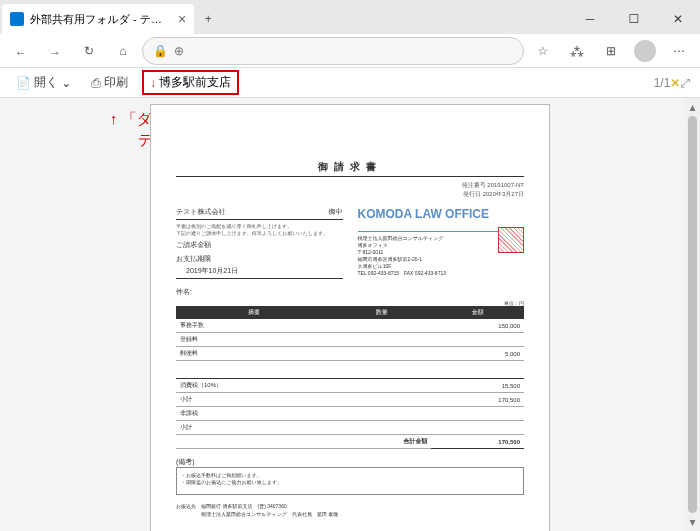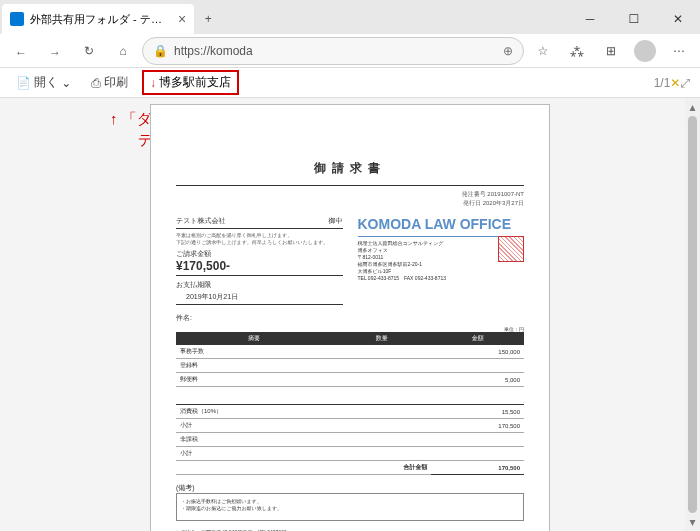--- a/index.html
+++ b/index.html
@@ -22,32 +22,32 @@
 .avatar { width: 22px; height: 22px; background: #ccc; border-radius: 50%; margin: 0 4px; }
 
 .toolbar { height: 30px; display: flex; align-items: center; padding: 0 10px; gap: 8px; border-bottom: 1px solid #ddd; font-size: 12px; }
 .tool-itm { display: flex; align-items: center; gap: 3px; color: #444; padding: 3px 6px; }
 .highlight-box { border: 2px solid #d40000; padding: 2px 6px; display: flex; align-items: center; gap: 3px; }
 .page-ind { margin-left: auto; color: #888; display: flex; align-items: center; }
 
 .content { position: relative; height: 433px; background: #f4f4f4; overflow: hidden; }
 .callout { position: absolute; top: 10px; left: 110px; color: #d40000; font-size: 15px; font-weight: 500; line-height: 1.4; }
 .doc { position: absolute; top: 6px; left: 150px; width: 400px; background: #fff; border: 1px solid #bbb; padding: 55px 25px 15px 25px; font-size: 7px; color: #333; }
-.doc-title { text-align: center; font-size: 12px; font-weight: bold; letter-spacing: 6px; border-bottom: 1px solid #333; padding-bottom: 8px; margin-bottom: 4px; }
+.doc-title { text-align: center; font-size: 10px; font-weight: bold; letter-spacing: 6px; border-bottom: 1px solid #333; padding-bottom: 2px; margin-bottom: 4px; }
 .doc-meta { text-align: right; font-size: 6px; color: #555; margin-bottom: 8px; }
 .doc-cols { display: flex; gap: 15px; margin-bottom: 8px; }
 .doc-left { flex: 1; }
 .doc-right { flex: 1; position: relative; }
 .client-name { border-bottom: 1px solid #333; padding-bottom: 2px; display: flex; justify-content: space-between; }
 .small-txt { font-size: 5px; margin: 3px 0; color: #555; line-height: 1.3; }
 .amt-label { margin-top: 4px; }
 .big-amt { font-size: 12px; font-weight: bold; border-bottom: 1px solid #333; padding-bottom: 2px; }
 .due-row { margin-top: 4px; }
 .due-date { border-bottom: 1px solid #333; padding: 2px 0 2px 10px; }
-.logo { color: #5a8fc7; font-weight: bold; font-size: 14px; border-bottom: 1px solid #5a8fc7; padding-bottom: 4px; }
+.logo { color: #5a8fc7; font-weight: bold; font-size: 12px; border-bottom: 1px solid #5a8fc7; padding-bottom: 10px; }
 .office-info { font-size: 5px; line-height: 1.4; margin-top: 3px; }
 .seal { position: absolute; top: 20px; right: 0; width: 26px; height: 26px; border: 1px solid #c33; background: repeating-linear-gradient(45deg,#e99,#e99 1px,#fff 1px,#fff 3px); }
 .subj { margin: 6px 0 3px 0; }
 .tbl { width: 100%; border-collapse: collapse; font-size: 6px; }
 .tbl th { background: #333; color: #fff; padding: 2px; text-align: center; font-weight: normal; }
 .tbl td { padding: 2px 4px; border-bottom: 1px solid #aaa; }
 .tbl .r { text-align: right; }
 .tbl-space td { height: 18px; border: none; }
 .sum-row td { border-top: 1px solid #333; }
 .total-row td { font-weight: bold; }
@@ -74,21 +74,20 @@
   </div>
 </div>
 
 <div class="addrbar">
   <div class="nav-btn">←</div>
   <div class="nav-btn">→</div>
   <div class="nav-btn">↻</div>
   <div class="nav-btn">⌂</div>
   <div class="url-box">
     <span>🔒</span>
-    <span class="url-text">https://komoda</span>
     <span class="url-star">⊕</span>
   </div>
   <div class="nav-btn">☆</div>
   <div class="nav-btn">⁂</div>
   <div class="nav-btn">⊞</div>
   <div class="avatar"></div>
   <div class="nav-btn">⋯</div>
 </div>
 
 <div class="toolbar">
@@ -125,21 +124,20 @@
       <span>発行日</span> <span>2020年3月27日</span>
     </div>
     <div class="doc-cols">
       <div class="doc-left">
         <div class="client-name">
             <span>テスト株式会社</span>
             <span>御中</span>
           </div>
         <div class="small-txt"><span>平素は格別のご高配を賜り厚く御礼申し上げます。</span><br><span>下記の通りご請求申し上げます。何卒よろしくお願いいたします。</span></div>
         <div class="amt-label">ご請求金額</div>
-        <div class="big-amt">¥170,500-</div>
         <div class="due-row">お支払期限</div>
         <div class="due-date">2019年10月21日</div>
       </div>
       <div class="doc-right">
         <div class="logo">KOMODA LAW OFFICE</div>
         <div class="office-info">
           <div>税理士法人菰田総合コンサルティング</div>
           <div>博多オフィス</div>
           <div>〒812-0011</div>
           <div>福岡市博多区博多駅前2-20-1</div>

